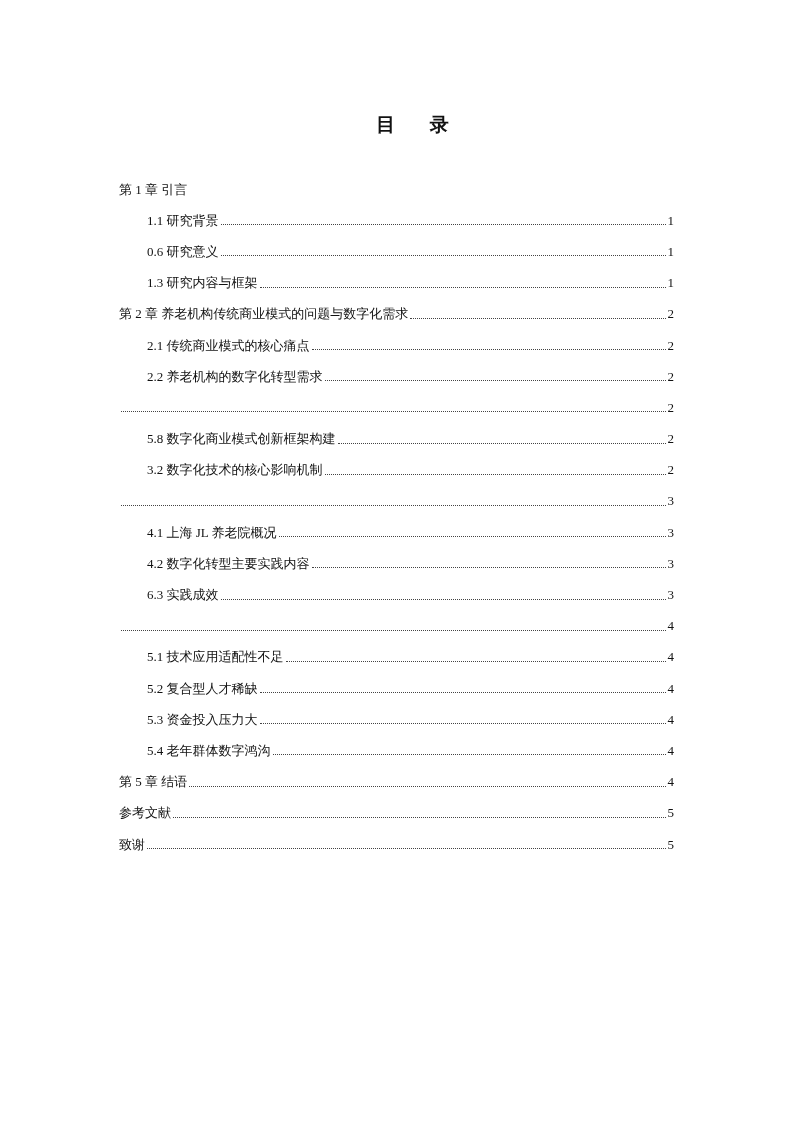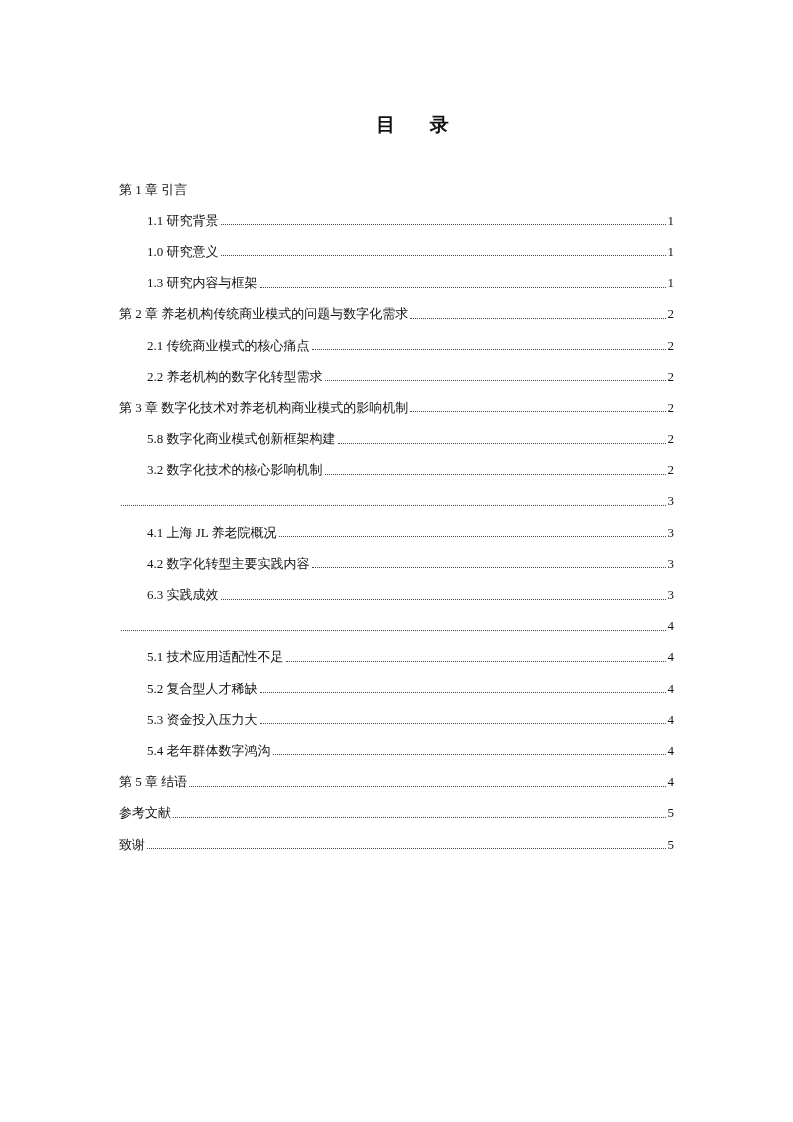--- a/index.html
+++ b/index.html
@@ -23,21 +23,21 @@
 <div class="toc" id="toc">
     <div class="row chapter">
       <span class="label">第 1 章  引言</span>
     </div>
     <div class="row section">
       <span class="label">1.1  研究背景</span>
       <span class="leader"></span>
       <span class="page">1</span>
     </div>
     <div class="row section">
-      <span class="label">1.0  研究意义</span>
+      <span class="label">0.6  研究意义</span>
       <span class="leader"></span>
       <span class="page">1</span>
     </div>
     <div class="row section">
       <span class="label">1.3  研究内容与框架</span>
       <span class="leader"></span>
       <span class="page">1</span>
     </div>
     <div class="row chapter">
       <span class="label">第 2 章  养老机构传统商业模式的问题与数字化需求</span>
@@ -48,21 +48,20 @@
       <span class="label">2.1  传统商业模式的核心痛点</span>
       <span class="leader"></span>
       <span class="page">2</span>
     </div>
     <div class="row section">
       <span class="label">2.2  养老机构的数字化转型需求</span>
       <span class="leader"></span>
       <span class="page">2</span>
     </div>
     <div class="row chapter">
-      <span class="label">第 3 章  数字化技术对养老机构商业模式的影响机制</span>
       <span class="leader"></span>
       <span class="page">2</span>
     </div>
     <div class="row section">
       <span class="label">5.8  数字化商业模式创新框架构建</span>
       <span class="leader"></span>
       <span class="page">2</span>
     </div>
     <div class="row section">
       <span class="label">3.2  数字化技术的核心影响机制</span>

